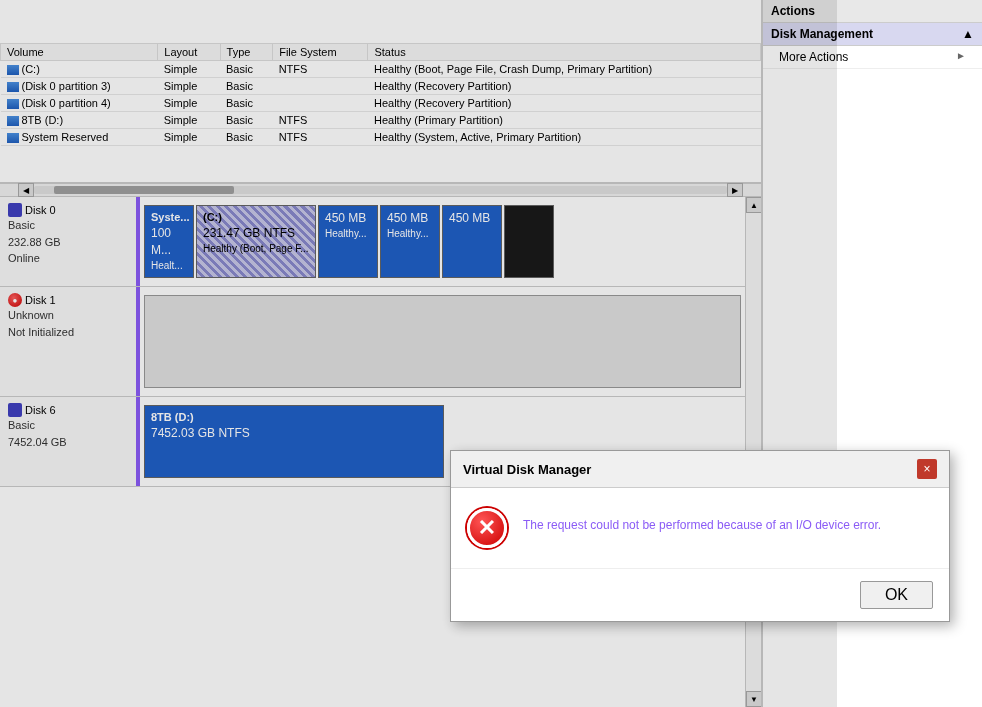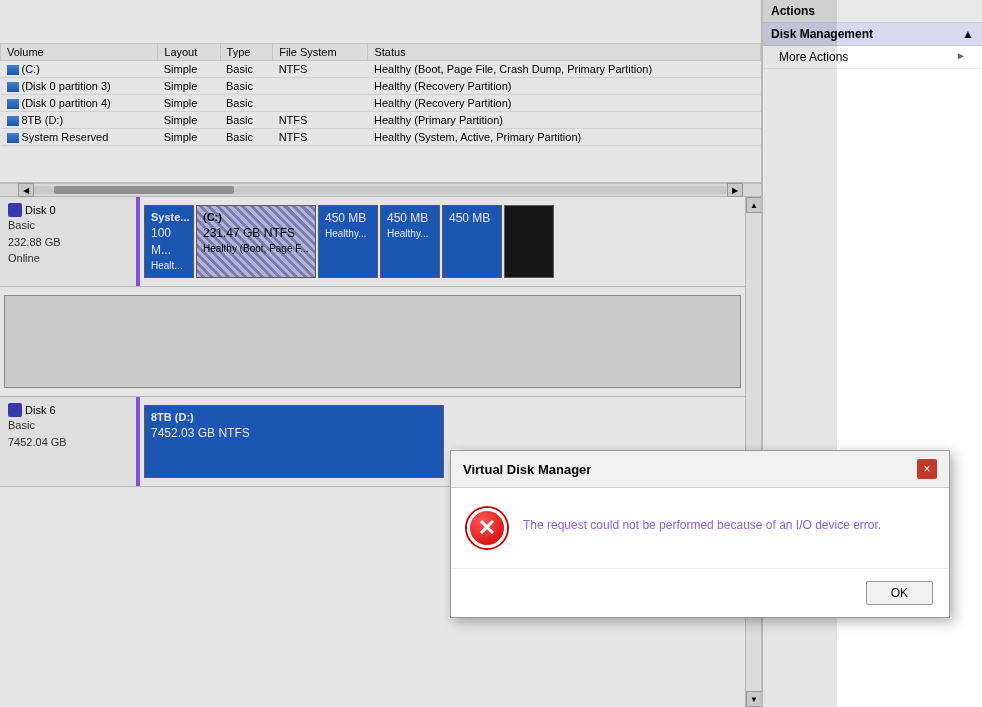--- a/index.html
+++ b/index.html
@@ -395,21 +395,21 @@
       padding: 12px 16px;
       display: flex;
       justify-content: flex-end;
       border-top: 1px solid #eee;
     }
 
     .ok-btn {
       background: #f0f0f0;
       border: 1px solid #999;
       padding: 4px 24px;
-      font-size: 12px;
+      font-size: 16px;
       cursor: pointer;
       border-radius: 2px;
     }
 
     
     .w-system { width: 50px; min-width: 50px; }
     .w-c { width: 120px; min-width: 120px; }
     .w-450a { width: 60px; min-width: 60px; }
     .w-450b { width: 60px; min-width: 60px; }
     .w-450c { width: 60px; min-width: 60px; }
@@ -534,20 +534,30 @@
             </div>
             <div class="partition-block partition-blue w-450c">
               <span class="part-name"></span>
               <span class="part-size">450 MB</span>
             </div>
             <div class="partition-block partition-black w-black"></div>
           </div>
         </div>
 
         <div class="disk-row disk1-row">
+          <div class="disk-label">
+            <div class="disk-name-with-icon">
+              <div class="disk-num-icon-red"></div>
+              <span class="disk-label-name">Disk 1</span>
+            </div>
+            <div class="disk-info">
+              <div>Unknown</div>
+              <div>Not Initialized</div>
+            </div>
+          </div>
           <div class="disk1-content"></div>
         </div>
 
         <div class="disk-row disk2-row">
           <div class="disk-label">
             <div class="disk-name-with-icon">
               <div class="disk-num-icon"></div>
               <span class="disk-label-name">Disk 6</span>
             </div>
             <div class="disk-info">

